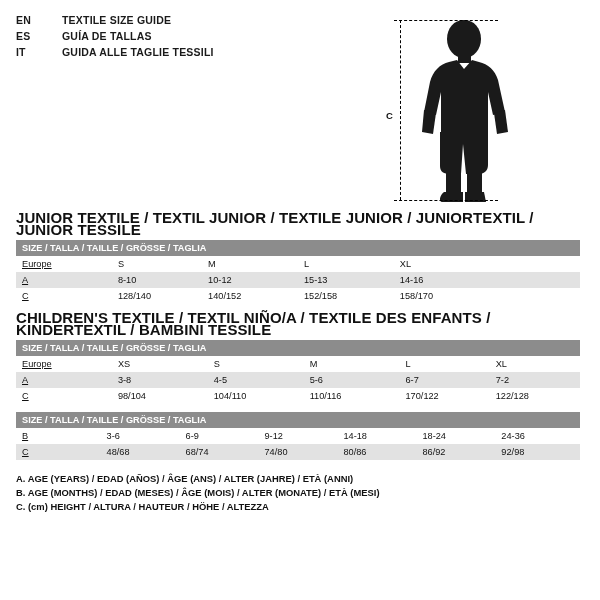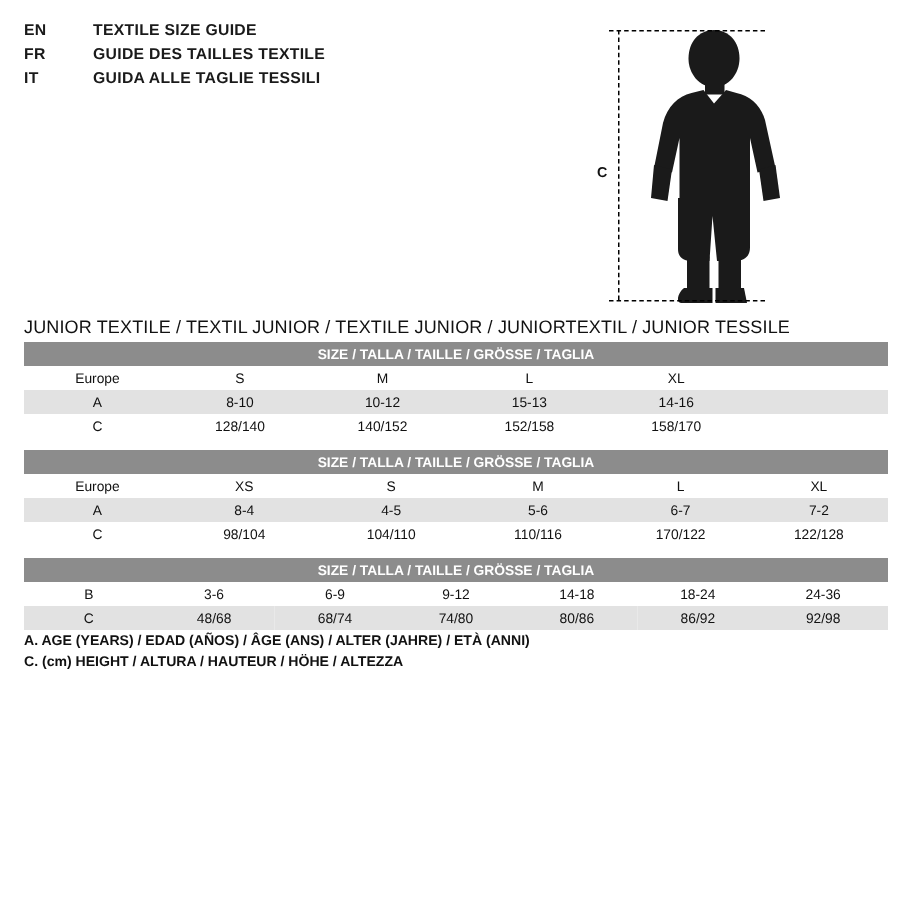--- a/index.html
+++ b/index.html
@@ -13,21 +13,21 @@
     font-family: "Liberation Sans", sans-serif;
     color: #1a1a1a;
     position: relative;
     overflow: hidden;
   }
   .page {
     position: relative;
     width: 600px;
     height: 600px;
     box-sizing: border-box;
-    padding: 14px 8px 8px 16px;
+    padding: 14px 20px 8px 16px;
   }
 
   
   .header {
     position: relative;
     height: 190px;
   }
   .lang-table {
     border-collapse: collapse;
     font-size: 10.5px;
@@ -77,78 +77,77 @@
     left: -2px;
     top: 6px;
     height: 180px;
     width: 0;
     border-left: 1px dashed #000;
   }
 
   
   .section { margin-top: 8px; }
   .section-title {
-    font-size: 12px;
-    font-weight: normal;
+    font-size: 15px;
+    font-weight: bold;
     letter-spacing: 0.1px;
     margin: 0 0 4px 0;
     line-height: 12px;
     color: #111;
   }
   table.size {
     border-collapse: collapse;
     width: 100%;
     font-size: 9.2px;
     table-layout: fixed;
-    text-align: center;
   }
   table.size tr.head td {
     background: #8c8c8c;
     color: #ffffff;
     font-weight: bold;
     padding: 3px 6px;
     font-size: 9.2px;
   }
   table.size td {
     padding: 3px 6px;
     color: #111;
   }
   table.size tr.alt td {
     background: #e2e2e2;
   }
   table.size tr.plain td {
     background: #ffffff;
   }
-  .row-label { font-weight: normal; }
+  .row-label { font-weight: normal; text-decoration: underline; }
 
   
   .legend {
-    margin-top: 0;
+    margin-top: 12px;
     font-size: 9.4px;
     font-weight: bold;
     line-height: 14px;
     color: #111;
   }
   .legend div { white-space: nowrap; }
 </style>
 </head>
 <body>
 
 <div class="page">
 
   <div class="header">
     <table class="lang-table">
       <tbody>
         <tr>
           <td class="lang-code">EN</td>
           <td>TEXTILE SIZE GUIDE</td>
         </tr>
         <tr>
-          <td class="lang-code">FR</td>
-          <td>GUIDE DES TAILLES TEXTILE</td>
+          <td class="lang-code">ES</td>
+          <td>GUÍA DE TALLAS</td>
         </tr>
         <tr>
           <td class="lang-code">IT</td>
           <td>GUIDA ALLE TAGLIE TESSILI</td>
         </tr>
       </tbody>
     </table>
 
     <div class="figure">
       <div class="dash-top"></div>
@@ -219,20 +218,21 @@
           <td>140/152</td>
           <td>152/158</td>
           <td>158/170</td>
           <td></td>
         </tr>
       </tbody>
     </table>
   </div>
 
   <div class="section">
+    <div class="section-title">CHILDREN'S TEXTILE / TEXTIL NIÑO/A / TEXTILE DES ENFANTS / KINDERTEXTIL / BAMBINI TESSILE</div>
     <table class="size">
       <colgroup>
         <col style="width:17%">
           <col style="width:17%">
           <col style="width:17%">
           <col style="width:17%">
           <col style="width:16%">
           <col style="width:16%">
       </colgroup>
       <tbody>
@@ -242,21 +242,21 @@
         <tr class="plain">
           <td class="row-label">Europe</td>
           <td>XS</td>
           <td>S</td>
           <td>M</td>
           <td>L</td>
           <td>XL</td>
         </tr>
         <tr class="alt">
           <td class="row-label">A</td>
-          <td>8-4</td>
+          <td>3-8</td>
           <td>4-5</td>
           <td>5-6</td>
           <td>6-7</td>
           <td>7-2</td>
         </tr>
         <tr class="plain">
           <td class="row-label">C</td>
           <td>98/104</td>
           <td>104/110</td>
           <td>110/116</td>
@@ -299,16 +299,17 @@
           <td>80/86</td>
           <td>86/92</td>
           <td>92/98</td>
         </tr>
       </tbody>
     </table>
   </div>
 
   <div class="legend">
     <div>A. AGE (YEARS) / EDAD (AÑOS) / ÂGE (ANS) / ALTER (JAHRE) / ETÀ (ANNI)</div>
+    <div>B. AGE (MONTHS) / EDAD (MESES) / ÂGE (MOIS) / ALTER (MONATE) / ETÀ (MESI)</div>
     <div>C. (cm) HEIGHT / ALTURA / HAUTEUR / HÖHE / ALTEZZA</div>
   </div>
 
 </div>
 
 </body></html>

